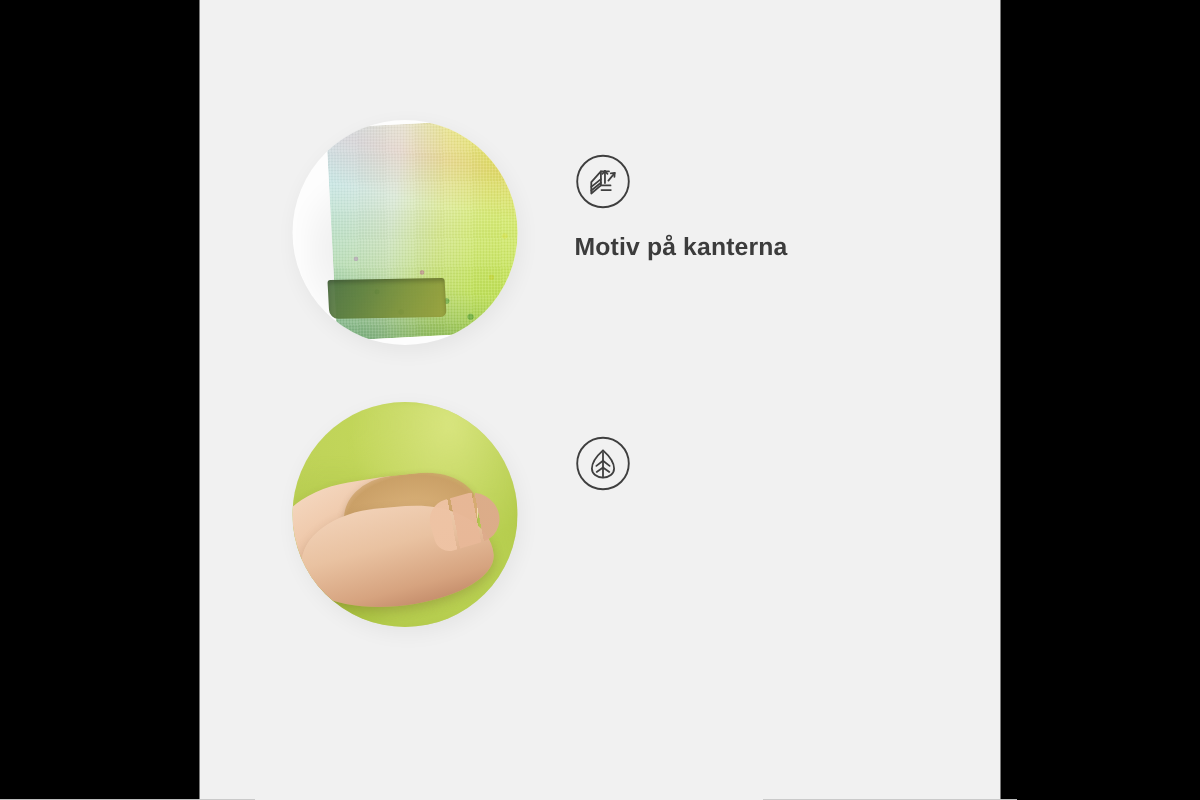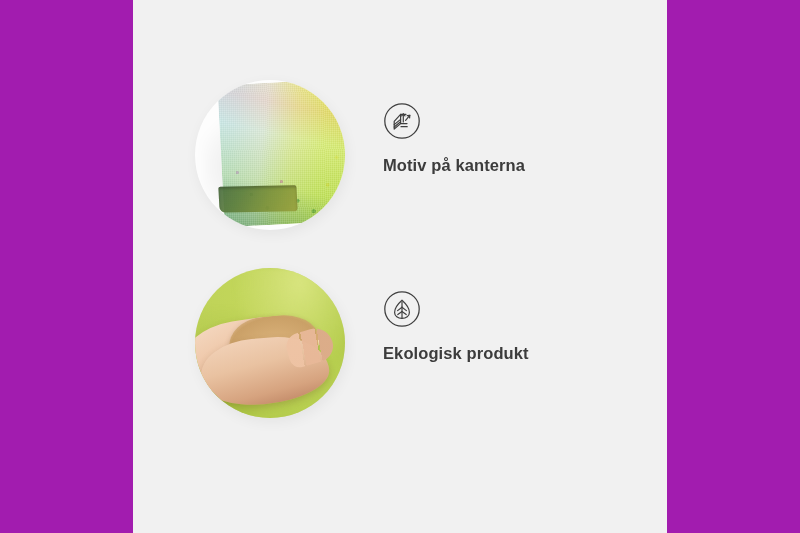--- a/index.html
+++ b/index.html
@@ -11,21 +11,21 @@
     width: 800px;
     height: 533px;
     font-family: "Liberation Sans", sans-serif;
     overflow: hidden;
   }
 
   .screen {
     position: relative;
     width: 800px;
     height: 533px;
-    background: #a21caf;
+    background: #000000;
   }
 
   
   .panel {
     position: absolute;
     left: 133px;
     top: 0;
     width: 534px;
     height: 533px;
     background: #f1f1f1;
@@ -294,18 +294,17 @@
             <g fill="none" stroke="#3f3f3f" stroke-width="1.2" stroke-linecap="round" stroke-linejoin="round">
               <path d="M19 10.2 C13.6 15.0 11.6 19.4 11.6 22.4 C11.6 25.9 14.9 28.4 19 28.4 C23.1 28.4 26.4 25.9 26.4 22.4 C26.4 19.4 24.4 15.0 19 10.2 Z"></path>
               <path d="M19 11.8 L19 28.2"></path>
               <path d="M19 17.2 L14.6 20.6"></path>
               <path d="M19 17.2 L23.4 20.6"></path>
               <path d="M19 21.6 L14.8 24.6"></path>
               <path d="M19 21.6 L23.2 24.6"></path>
             </g>
           </svg>
         </div>
-        <h2 class="feature-title">Ekologisk produkt</h2>
       </div>
     </div>
 
   </div>
 </div>
 
 </body></html>

